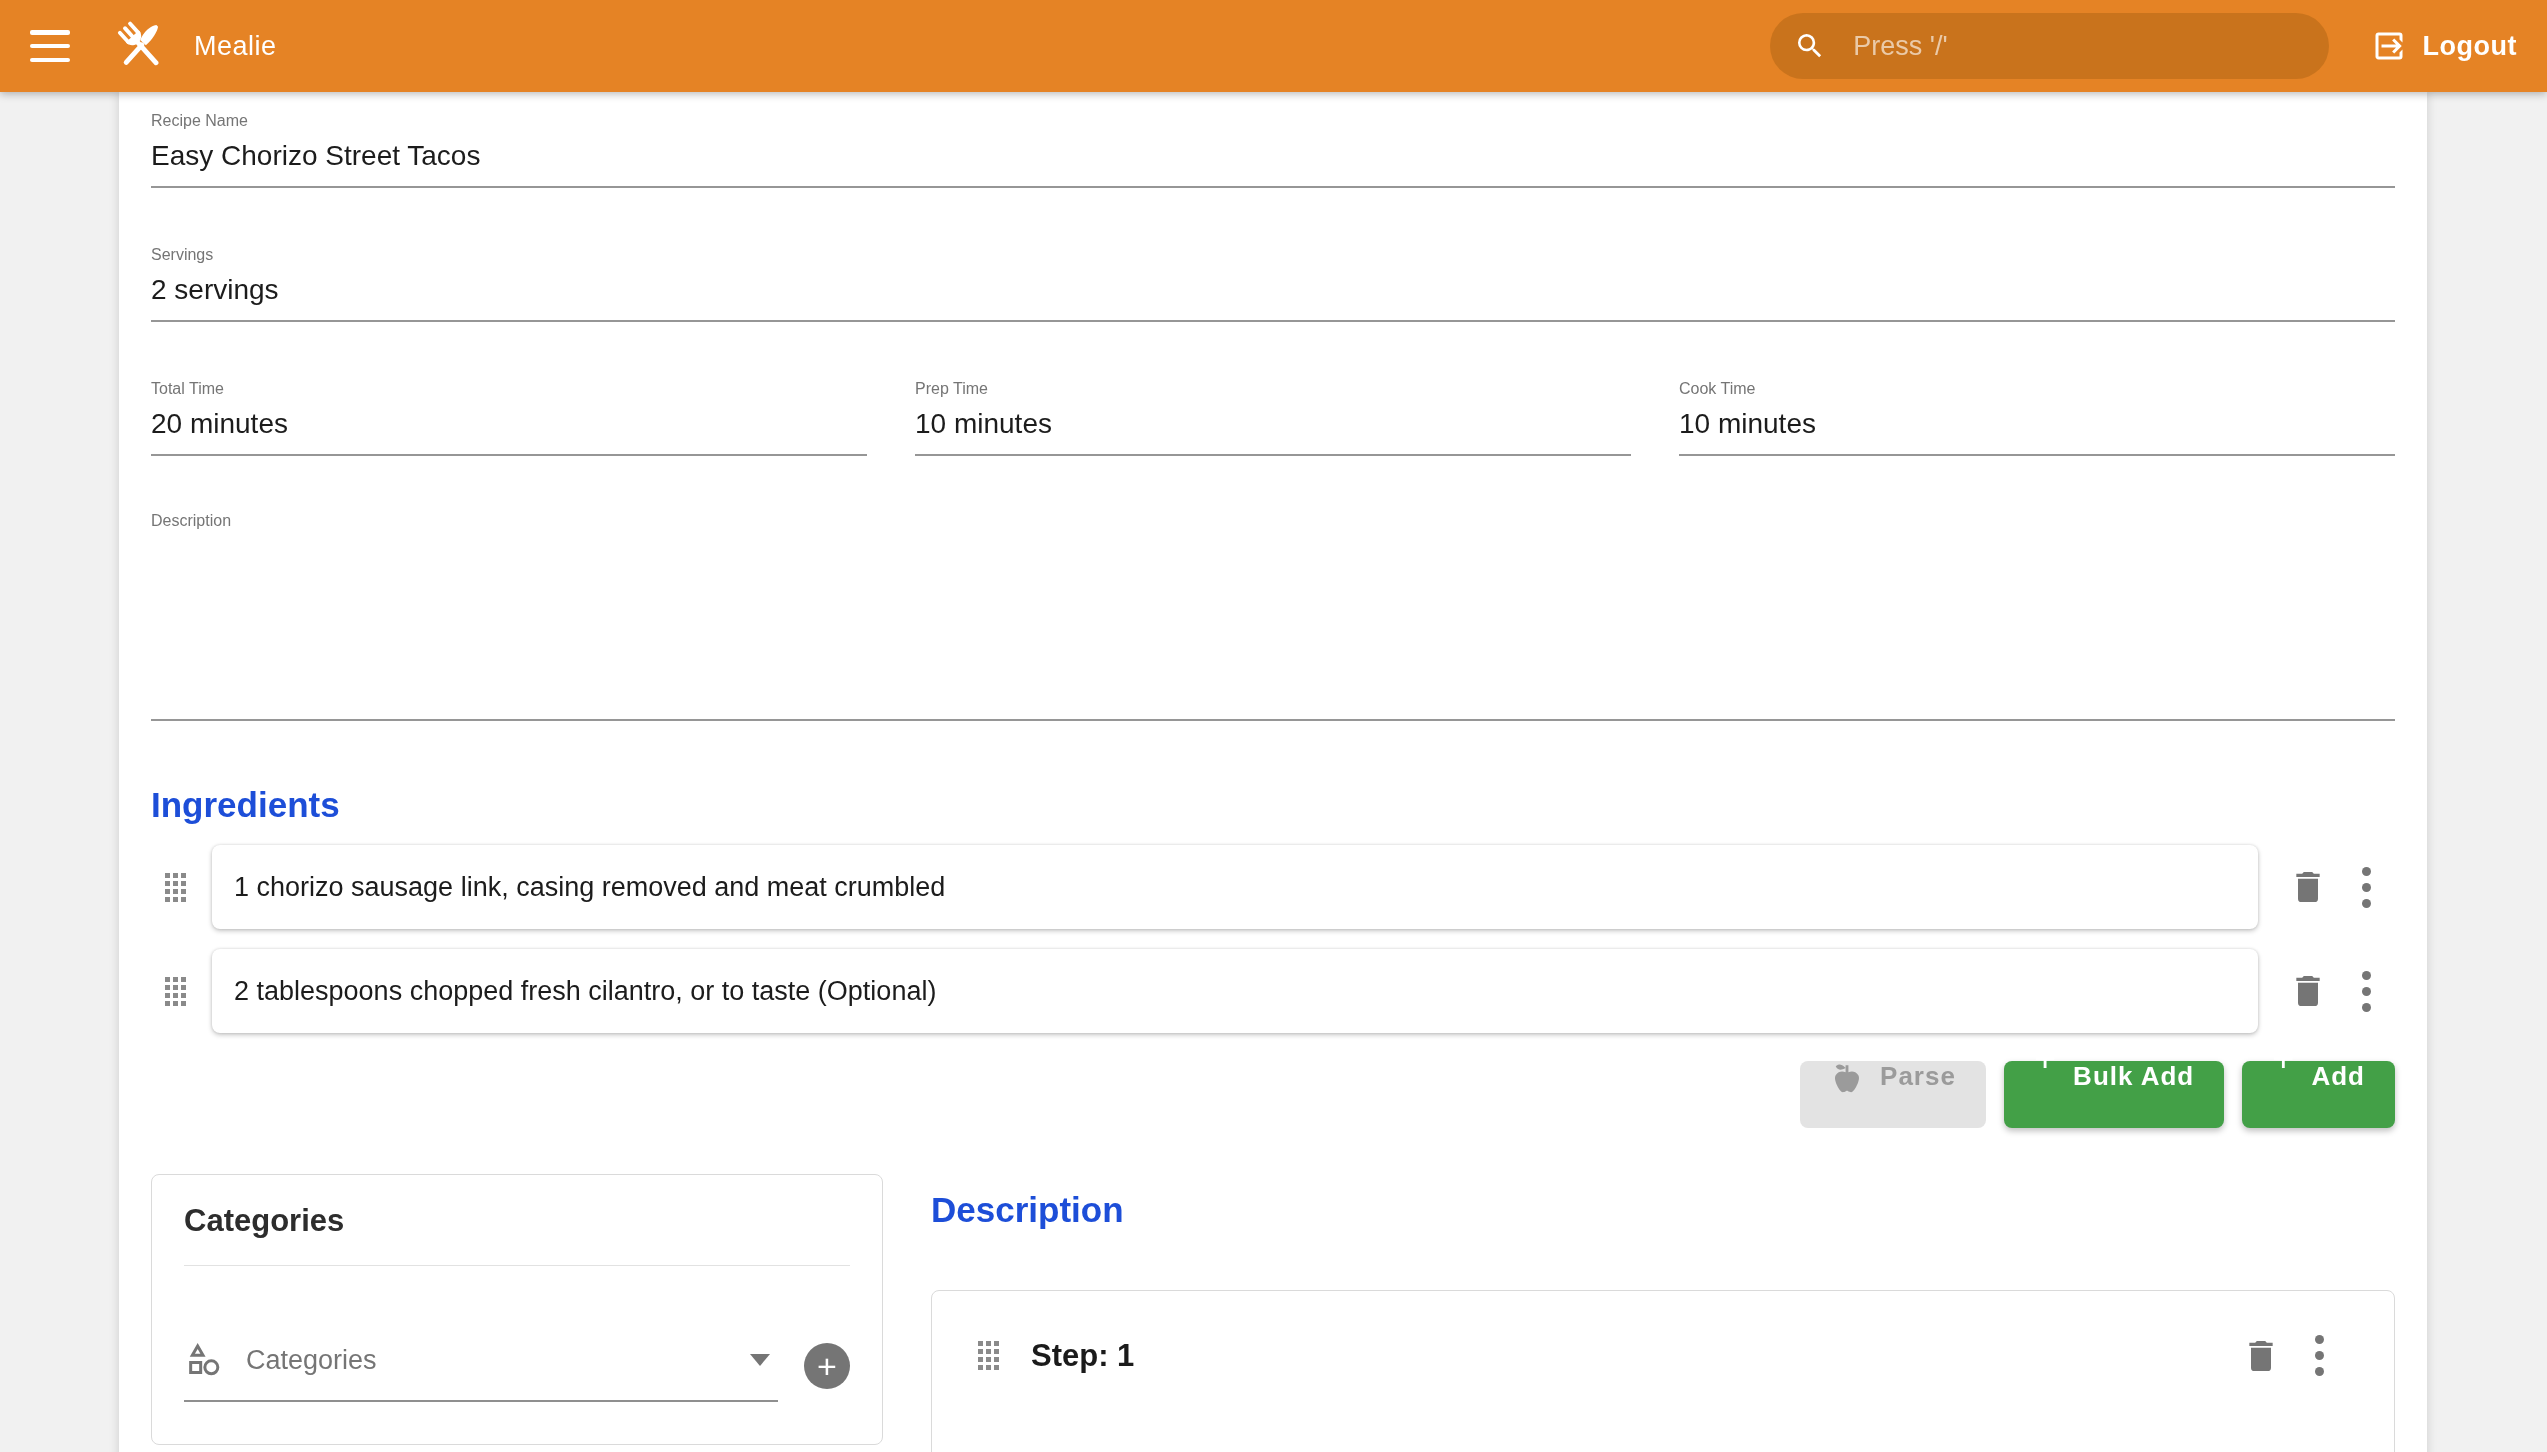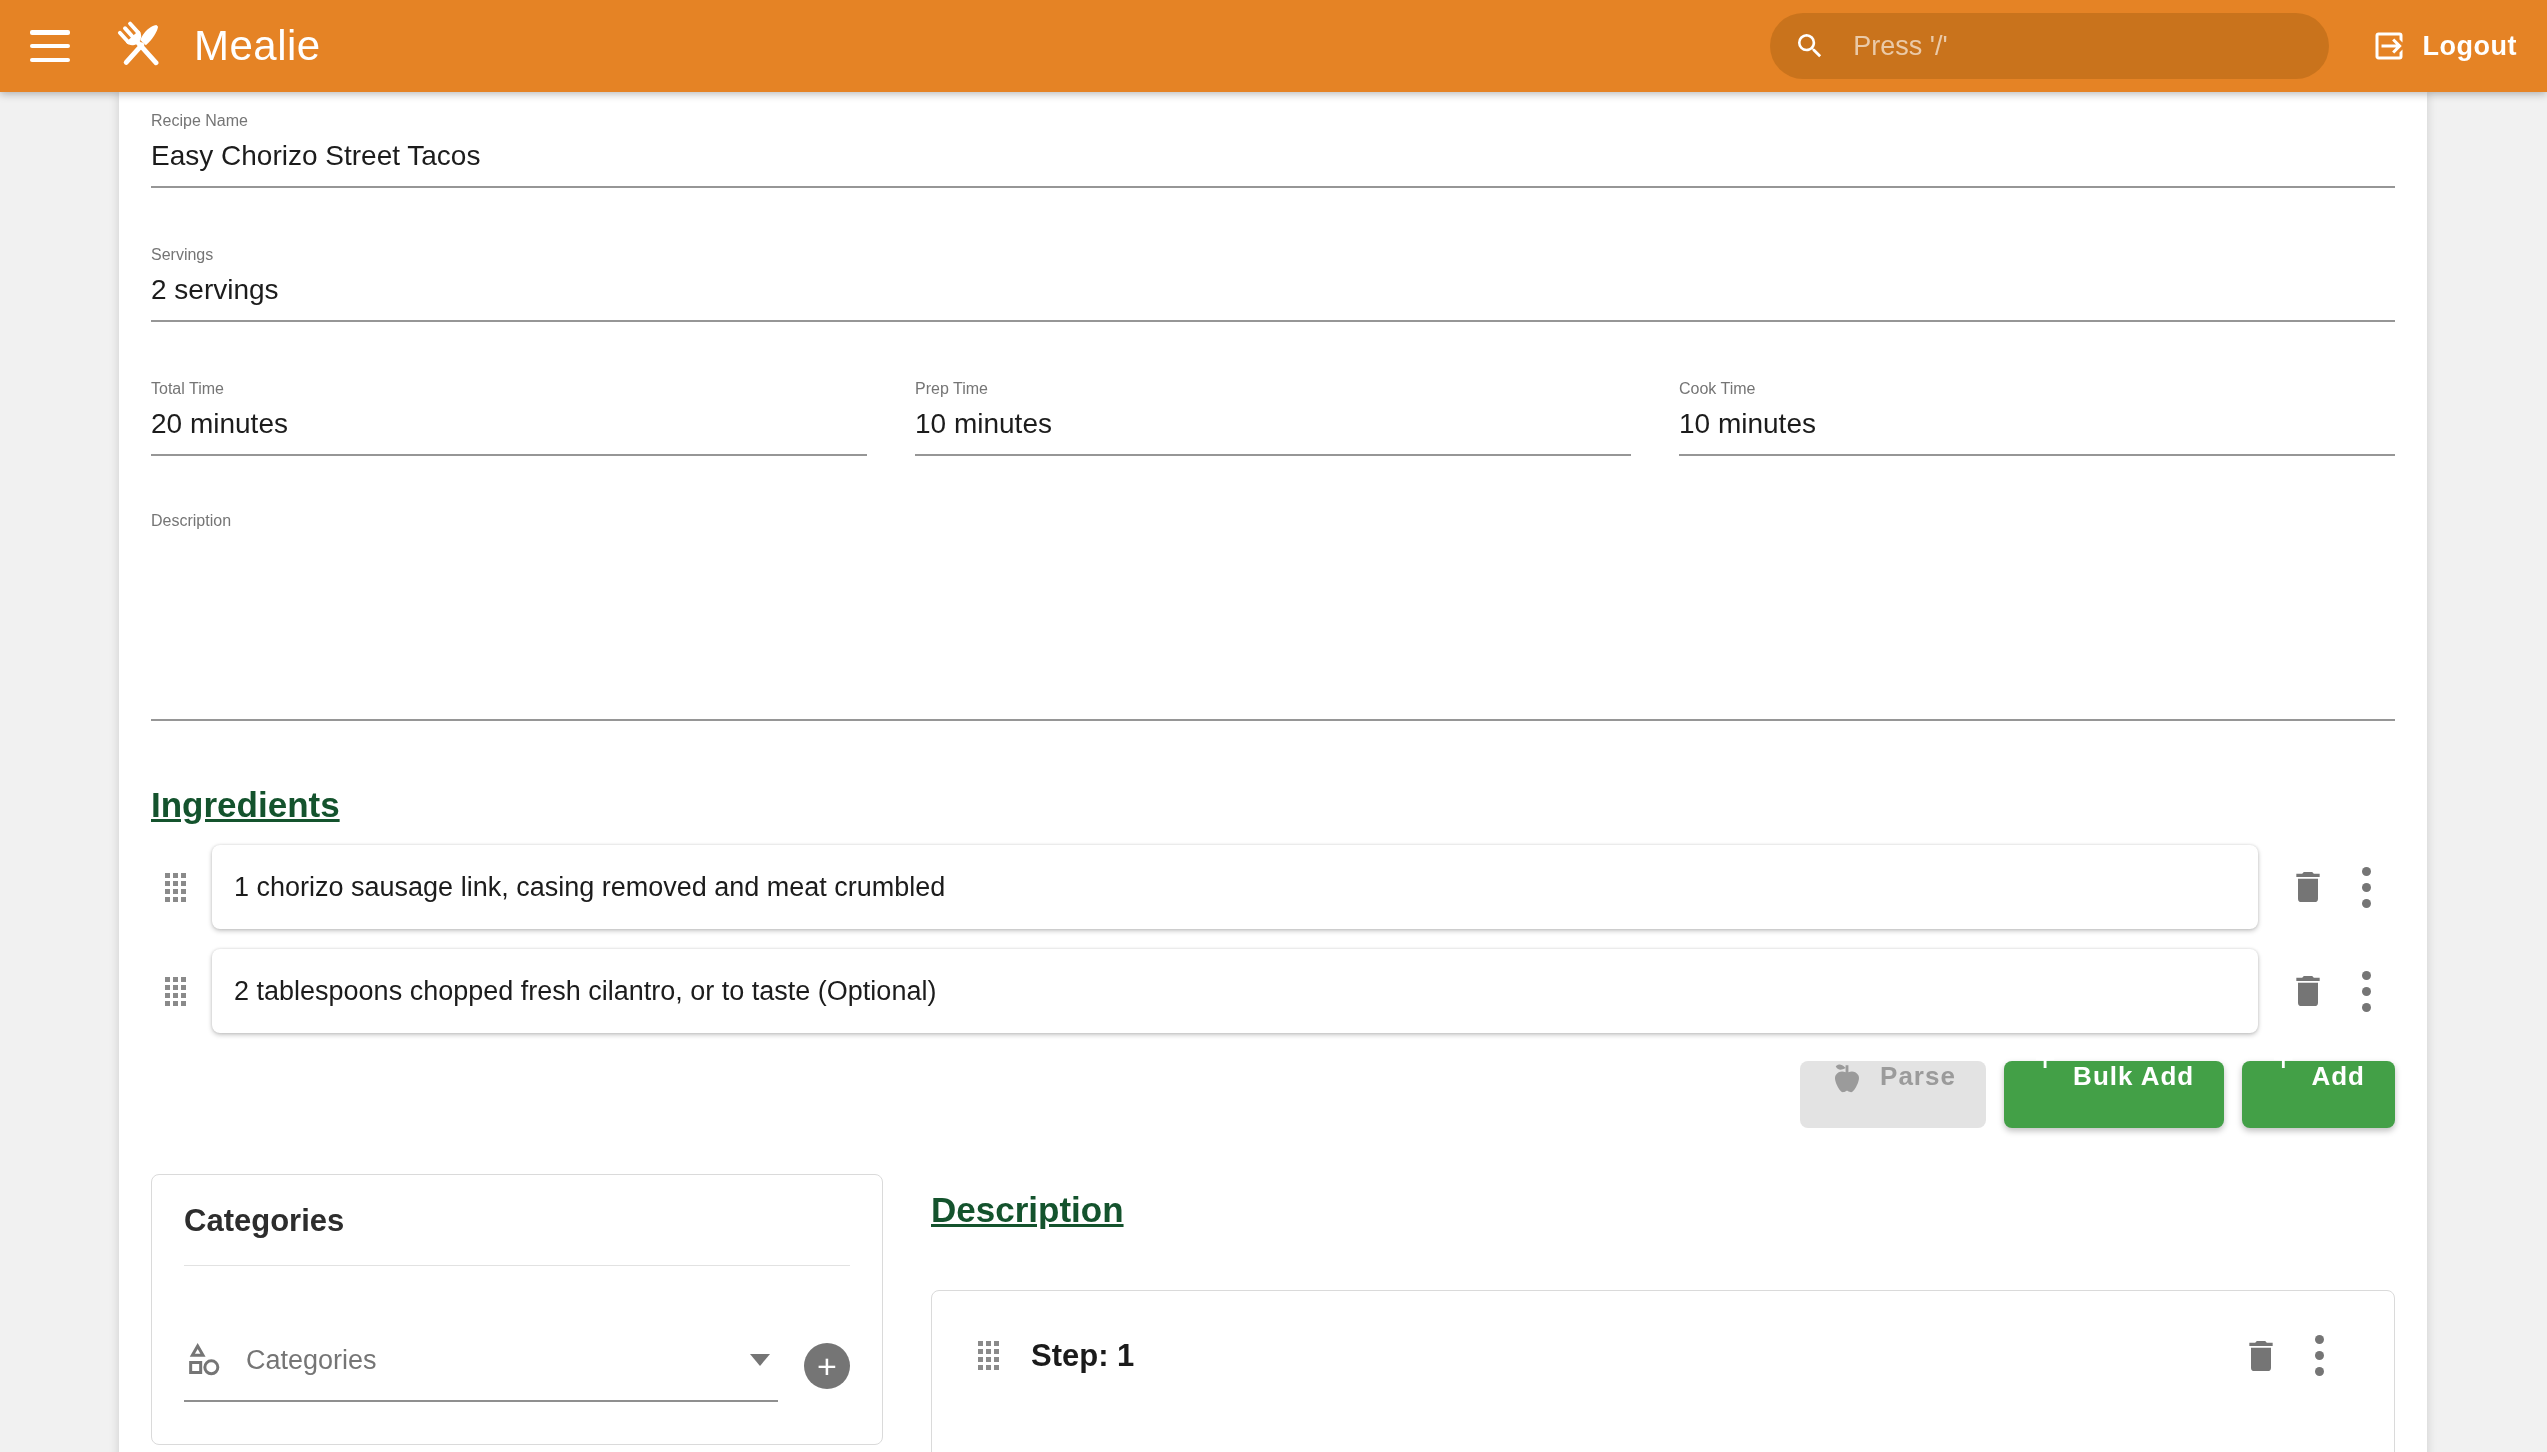--- a/index.html
+++ b/index.html
@@ -7,21 +7,21 @@
   body { font-family:"Liberation Sans", sans-serif; background:#f1f1f1; }
 
   
   .appbar {
     height:92px; background:#E58325; display:flex; align-items:center;
     padding:0 30px; box-shadow:0 2px 8px rgba(0,0,0,.28); position:relative; z-index:5;
   }
   .hamburger { width:40px; height:32px; display:flex; flex-direction:column; justify-content:space-between; cursor:pointer; margin-right:40px; }
   .hamburger span { display:block; height:4.5px; background:#fff; border-radius:2px; }
   .logo { width:62px; height:62px; margin-right:22px; }
-  .app-title { color:#fff; font-size:42px; font-weight:500; letter-spacing:0.5px; }
+  .app-title { color:#fff; font-size:27px; font-weight:500; letter-spacing:0.5px; }
   .search-pill {
     margin-left:auto; width:559px; height:66px; border-radius:33px;
     background:#c9731c; display:flex; align-items:center; padding:8px 24px; gap:28px;
   }
   .search-pill svg { width:36px; height:36px; }
   .search-input { background:transparent; border:none; outline:none; color:#fff; font-size:27px; width:100%; font-family:inherit; }
   .search-input::placeholder { color:rgba(255,255,255,.62); }
   .logout { display:flex; align-items:center; gap:16px; margin-left:42px; color:#fff; font-size:27px; font-weight:600; cursor:pointer; letter-spacing:0.5px; }
   .logout svg { width:36px; height:36px; }
 
@@ -32,21 +32,21 @@
   }
   .field-label { font-size:16px; color:#757575; }
   .field-value { font-size:28px; color:#1c1c1c; padding:10px 0 14px 0; border-bottom:2px solid #969696; min-height:56px; }
   .fld-recipe { margin-top:4px; }
   .fld { margin-top:58px; }
   .times-row { margin-top:58px; display:grid; grid-template-columns:1fr 1fr 1fr; column-gap:48px; }
   .fld-desc { margin-top:56px; }
   .desc-area { height:191px; border-bottom:2px solid #969696; }
 
   
-  .section-heading { font-size:35px; font-weight:700; color:#14532d;text-decoration:underline; }
+  .section-heading { font-size:35px; font-weight:700; color:#1d4ed8; }
   .ingredients-heading { margin-top:64px; }
   .ing-row { display:flex; align-items:center; margin-top:20px; }
   .drag-handle { display:grid; grid-template-columns:repeat(3,5px); grid-template-rows:repeat(4,5px); gap:3px; margin:0 26px 0 14px; cursor:grab; flex:0 0 auto; }
   .drag-handle i { background:#8a8a8a; }
   .ing-card {
     flex:1; height:84px; background:#fff; border-radius:8px;
     box-shadow:0 2px 5px rgba(0,0,0,.22), 0 0 3px rgba(0,0,0,.12);
     display:flex; align-items:center; padding:0 22px; font-size:27px; color:#1c1c1c;
   }
   .row-icon { color:#757575; margin-left:30px; cursor:pointer; flex:0 0 auto; }

